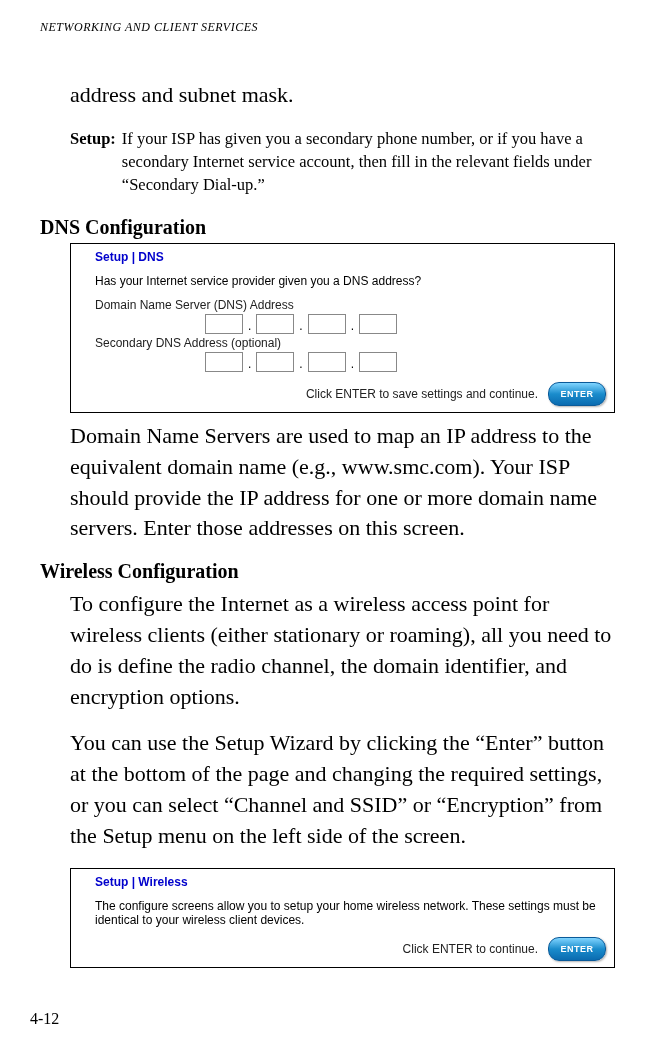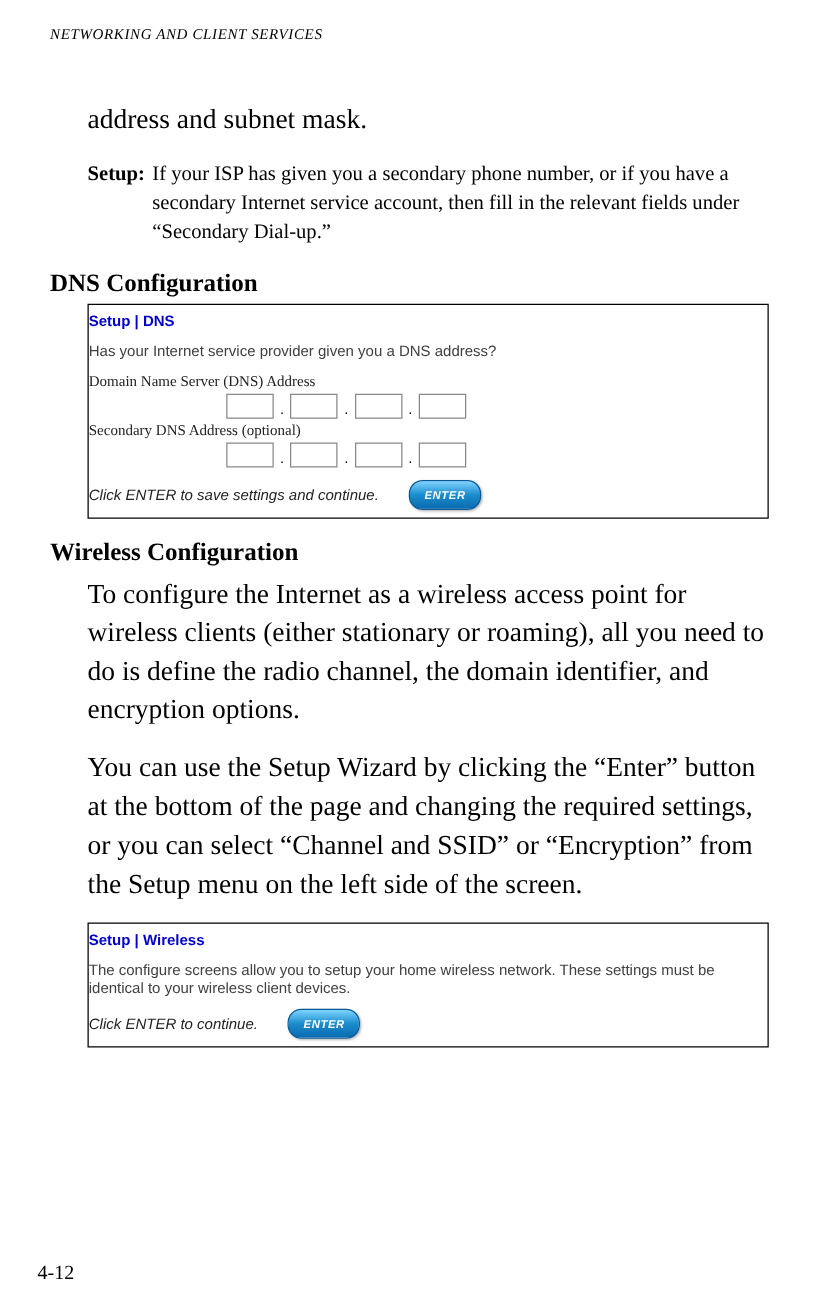--- a/index.html
+++ b/index.html
@@ -52,70 +52,69 @@
     margin: 8px 0 4px 0;
   }
   .sub-heading {
     font-size: 20px;
     font-weight: bold;
     margin: 16px 0 6px 0;
   }
   .setup-box {
     border: 1px solid #000;
     margin: 0 0 8px 30px;
-    padding: 6px 8px 6px 0;
+    padding: 6px 8px 6px 24px;
     font-family: Arial, Helvetica, sans-serif;
     font-size: 12px;
     color: #000;
     background: #fff;
   }
   .setup-title {
     color: #0000cc;
     font-weight: bold;
     font-size: 12px;
     margin-bottom: 10px;
   }
   .setup-text {
     margin-bottom: 10px;
     font-size: 12px;
-    color: #404040;
+    color: #000000;
   }
   .ip-row {
     display: flex;
     align-items: center;
     margin-left: 110px;
     margin-bottom: 2px;
   }
   .ip-label-row {
     font-size: 12px;
     color: #222;
     margin-bottom: 2px;
-    font-family: Liberation Serif, serif;
   }
   .ip-input {
     width: 36px;
     height: 18px;
     border: 1px solid #888;
     background: #fff;
     display: inline-block;
   }
   .dot {
     margin: 0 5px;
     font-size: 12px;
     color: #000;
     align-self: flex-end;
     padding-bottom: 1px;
   }
   .enter-row {
     text-align: right;
     margin-top: 10px;
     display: flex;
+    justify-content: flex-end;
     align-items: center;
-    gap: 24px;
-    font-style: italic;
+    gap: 10px;
   }
   .enter-caption {
     font-size: 12px;
     color: #222;
   }
   .enter-button {
     display: inline-flex;
     align-items: center;
     justify-content: center;
     width: 56px;
@@ -173,20 +172,21 @@
       <span class="ip-input"></span>
       <span class="dot">.</span>
       <span class="ip-input"></span>
     </div>
     <div class="enter-row">
       <span class="enter-caption">Click ENTER to save settings and continue.</span>
       <span class="enter-button">ENTER</span>
     </div>
   </div>
 
+  <div class="body-text">Domain Name Servers are used to map an IP address to the equivalent domain name (e.g., www.smc.com). Your ISP should provide the IP address for one or more domain name servers. Enter those addresses on this screen.</div>
 
   <div class="sub-heading">Wireless Configuration</div>
 
   <div class="body-text">To configure the Internet as a wireless access point for wireless clients (either stationary or roaming), all you need to do is define the radio channel, the domain identifier, and encryption options.</div>
   <div class="body-text">You can use the Setup Wizard by clicking the “Enter” button at the bottom of the page and changing the required settings, or you can select “Channel and SSID” or “Encryption” from the Setup menu on the left side of the screen.</div>
 
   <div class="setup-box" style="margin-bottom:0;">
     <div class="setup-title">Setup | Wireless</div>
     <div class="setup-text">The configure screens allow you to setup your home wireless network. These settings must be identical to your wireless client devices.</div>
     <div class="enter-row">

